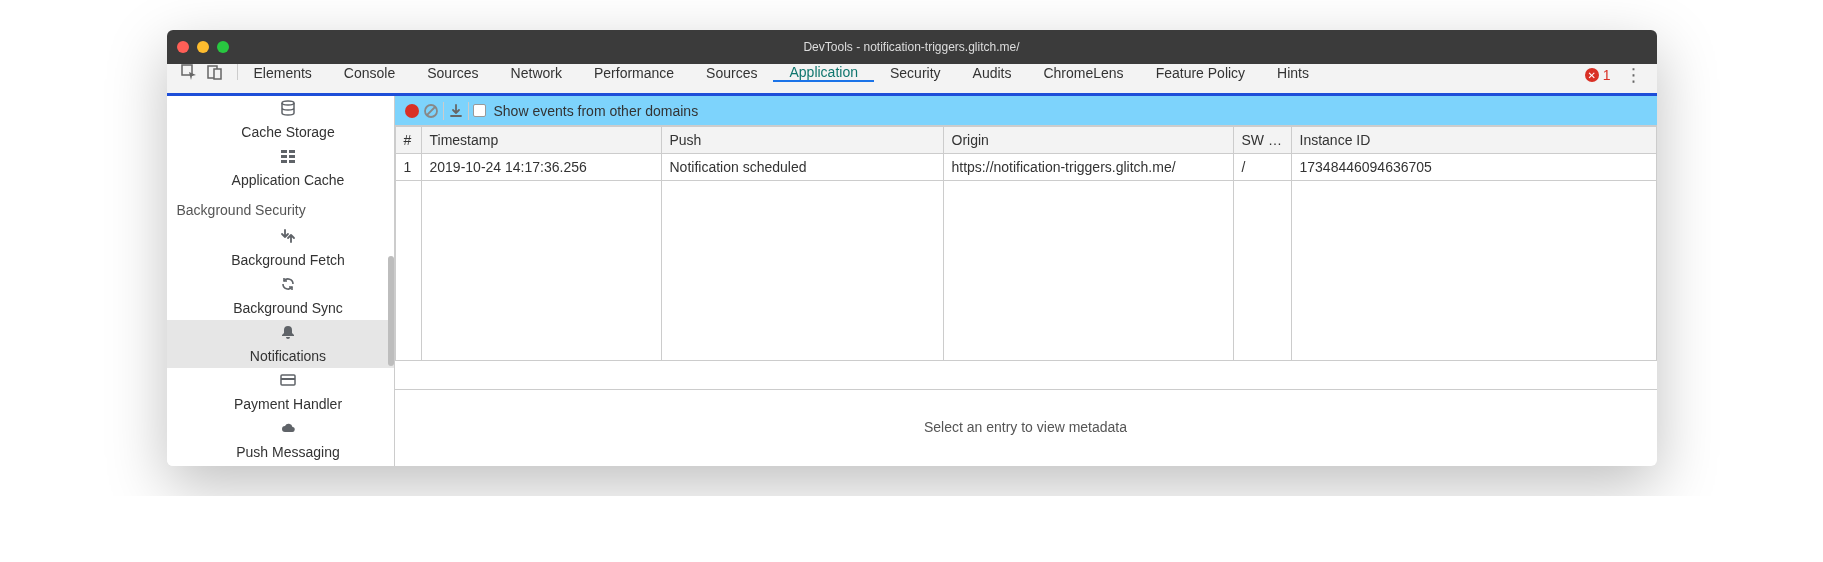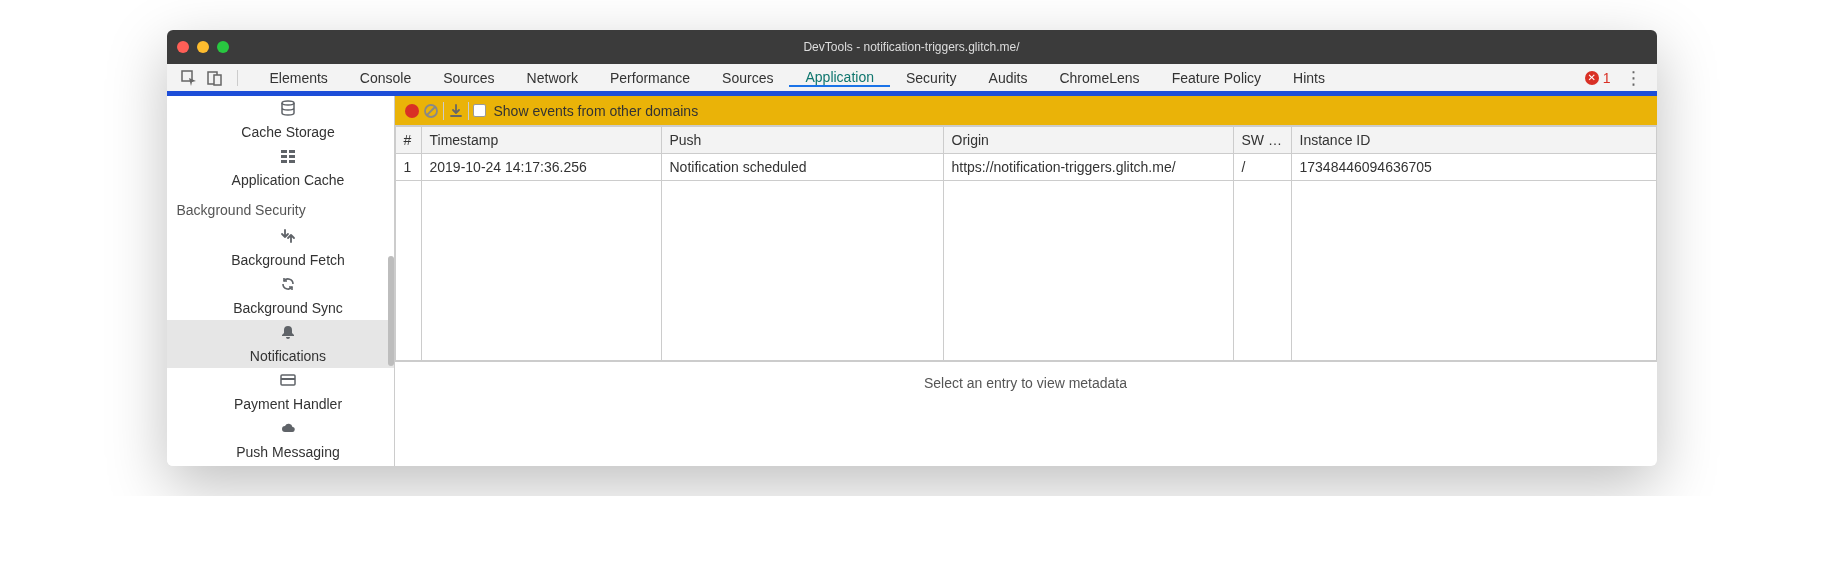--- a/index.html
+++ b/index.html
@@ -9,21 +9,21 @@
 
 .titlebar { height: 34px; background: #3b3b3b; display: flex; align-items: center; position: relative; }
 .traffic { display: flex; gap: 8px; padding-left: 10px; }
 .dot { width: 12px; height: 12px; border-radius: 50%; }
 .dot.red { background: #ff5f57; }
 .dot.yellow { background: #febc2e; }
 .dot.green { background: #28c840; }
 .titlebar-title { position: absolute; left: 0; right: 0; text-align: center; color: #ddd; font-size: 12px; pointer-events: none; }
 
 
-.tabsbar { height: 32px; border-bottom: 5px solid #1d4ed8; display: flex; align-items: center; background: #f3f3f3; gap: 16px; }
+.tabsbar { height: 32px; border-bottom: 3px solid #1d4ed8; display: flex; align-items: flex-start; background: #f3f3f3; }
 .tabsbar .tool-left { display: flex; align-items: center; gap: 10px; padding: 0 14px; border-right: 1px solid #ccc; color: #666; }
 .tabs { display: flex; align-items: stretch; }
 .tab { padding: 0 16px; display: flex; align-items: center; color: #333; font-size: 14px; cursor: pointer; }
 .tab.active { color: #0f766e; border-bottom: 2px solid #1a73e8; }
 .tabsbar-right { margin-left: auto; display: flex; align-items: center; gap: 14px; padding-right: 14px; color: #666; font-size: 14px; }
 .err-badge { display: flex; align-items: center; gap: 4px; color: #d93025; }
 .err-circle { width: 14px; height: 14px; border-radius: 50%; background: #d93025; color: #fff; font-size: 10px; display: flex; align-items: center; justify-content: center; }
 .kebab { font-size: 18px; color: #666; }
 
 
@@ -37,41 +37,41 @@
 .side-ico { width: 16px; height: 16px; display: flex; align-items: center; justify-content: center; color: #5f6368; flex-shrink: 0; }
 .sidebar-scroller { position: absolute; right: 0; top: 160px; width: 6px; height: 110px; background: #bdbdbd; border-radius: 3px; }
 
 .frames-item { display: flex; align-items: center; gap: 6px; padding: 4px 10px 4px 18px; font-size: 14px; color: #333; cursor: pointer; }
 .tri { font-size: 10px; color: #555; }
 
 
 .right { flex: 1; display: flex; flex-direction: column; }
 
 
-.toolbar { height: 30px; border-bottom: 1px solid #ccc; display: flex; align-items: center; gap: 4px; padding: 0 10px; background: #eab308; }
+.toolbar { height: 30px; border-bottom: 1px solid #ccc; display: flex; align-items: center; gap: 4px; padding: 0 10px; background: #7dd3fc; }
 .rec-dot { width: 14px; height: 14px; border-radius: 50%; background: #d93025; }
 .tbtn { color: #666; display: flex; align-items: center; }
 .tsep { width: 1px; height: 18px; background: #ccc; }
 .chk { display: flex; align-items: center; gap: 8px; font-size: 14px; color: #333; }
 .chkbox { width: 13px; height: 13px; border: 1px solid #999; border-radius: 2px; background: #fff; }
 
 
 .tblwrap { flex: 0 0 auto; }
 table { border-collapse: collapse; width: 100%; table-layout: fixed; }
 th, td { border: 1px solid #ccc; padding: 5px 8px; font-size: 14px; text-align: left; font-weight: normal; color: #333; overflow: hidden; white-space: nowrap; text-overflow: ellipsis; }
 th { background: #f3f3f3; }
 .col-num { width: 26px; }
 .col-ts { width: 240px; }
 .col-ev { width: 282px; }
 .col-or { width: 290px; }
 .col-sw { width: 58px; }
 .tbody-space td { height: 180px; vertical-align: top; border-top: none; }
 
 
-.footer { border-top: 1px solid #ccc; text-align: center; font-size: 14px; color: #555; padding: 13px 0 20px; }
+.footer { border-top: 1px solid #ccc; text-align: center; font-size: 14px; color: #555; padding: 29px 0 20px; margin-top: 28px; }
 
 svg { display: block; }
 </style>
 </head>
 <body>
 
 <div class="window">
 
   <div class="titlebar">
     <div class="traffic">

